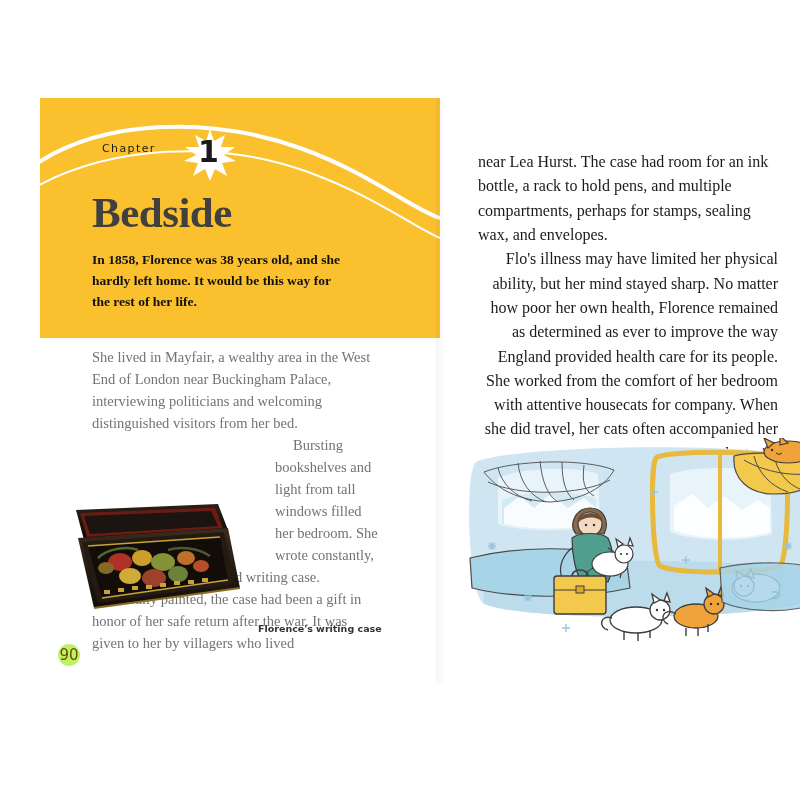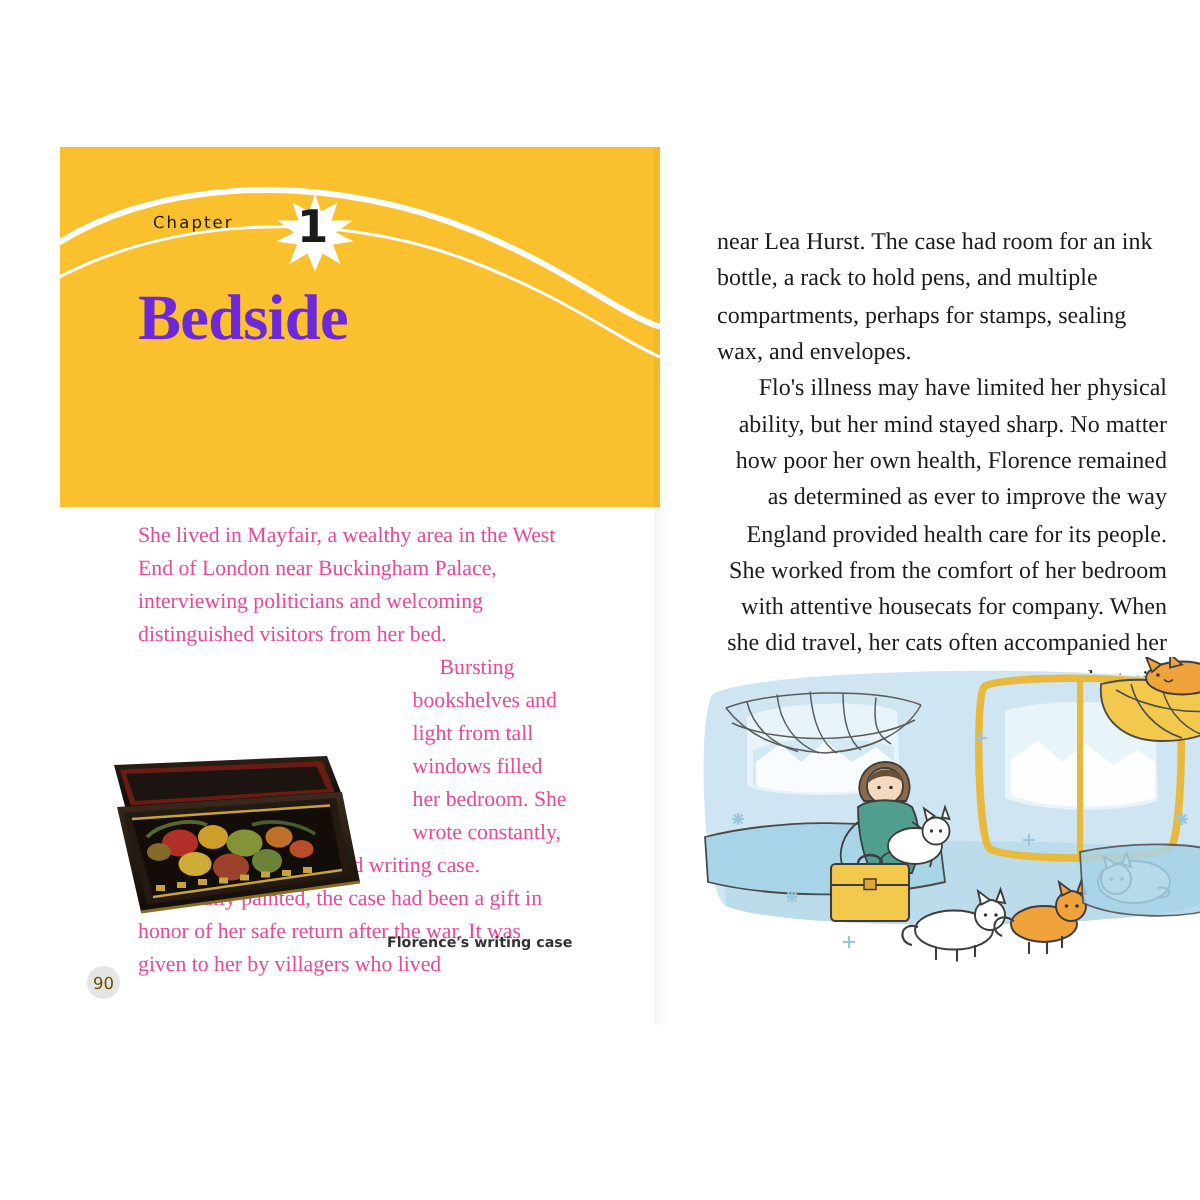--- a/index.html
+++ b/index.html
@@ -75,42 +75,42 @@
     color: #1a1a1a;
     letter-spacing: 3px;
   }
   #chapter-title {
     position: absolute;
     left: 52px;
     top: 90px;
     font-family: "Liberation Serif", serif;
     font-weight: bold;
     font-size: 43px;
-    color: #6d28d9;
+    color: #404040;
     letter-spacing: -0.5px;
   }
   #chapter-standfirst {
     position: absolute;
     left: 52px;
     top: 152px;
     width: 258px;
     font-family: "Liberation Serif", serif;
     font-weight: bold;
     font-size: 13.5px;
     line-height: 1.55;
     color: #101010;
   }
   #left-body {
     position: absolute;
     left: 52px;
     top: 248px;
     width: 290px;
     font-size: 14.5px;
     line-height: 1.52;
-    color: #ec4899;
+    color: #737373;
     text-align: left;
   }
   #left-body p { margin: 0; }
   #left-body p.indent { text-indent: 18px; }
   .wrap-shape {
     float: left;
     width: 175px;
     height: 125px;
     shape-outside: inset(0);
   }
@@ -129,24 +129,24 @@
     font-family: "DejaVu Sans", sans-serif;
     font-size: 9.5px;
     color: #333;
     font-weight: bold;
   }
   .page-num {
     position: absolute;
     width: 22px;
     height: 22px;
     border-radius: 50%;
-    background: #e5e5e5;
+    background: #bef264;
     color: #6b4b00;
     font-family: "DejaVu Sans", sans-serif;
-    font-size: 11px;
+    font-size: 15px;
     display: flex;
     align-items: center;
     justify-content: center;
   }
   #page-num-left { left: 18px; top: 546px; }
   #page-num-right { left: 360px; top: 546px; }
   
   #right-page {
     position: absolute;
     left: 400px;
@@ -201,20 +201,21 @@
 
       <div id="chapter-number">
         <svg width="60" height="54" viewBox="0 0 60 54">
           <path d="M30 1 L34 13 L45 7 L41 19 L55 19 L44 27 L56 33 L42 35 L47 48 L35 41 L30 53 L25 41 L13 48 L18 35 L4 33 L16 27 L5 19 L19 19 L15 7 L26 13 Z" fill="#ffffff"></path>
         </svg>
         <div class="num">1</div>
       </div>
 
       <div id="chapter-title">Bedside</div>
 
+      <div id="chapter-standfirst">In 1858, Florence was 38 years old, and she hardly left home. It would be this way for the rest of her life.</div>
     </div>
 
     <div id="left-body">
       <p>She lived in Mayfair, a wealthy area in the West End of London near Buckingham Palace, interviewing politicians and welcoming distinguished visitors from her bed.</p>
       <div class="wrap-shape" style="margin-top:4px;margin-right:8px;"></div>
       <p class="indent">Bursting bookshelves and light from tall windows filled her bedroom. She wrote constantly, using a velvet-lined wood writing case. Beautifully painted, the case had been a gift in honor of her safe return after the war. It was given to her by villagers who lived</p>
     </div>
 
     <svg id="writing-case" viewBox="0 0 180 135">
       <defs>

